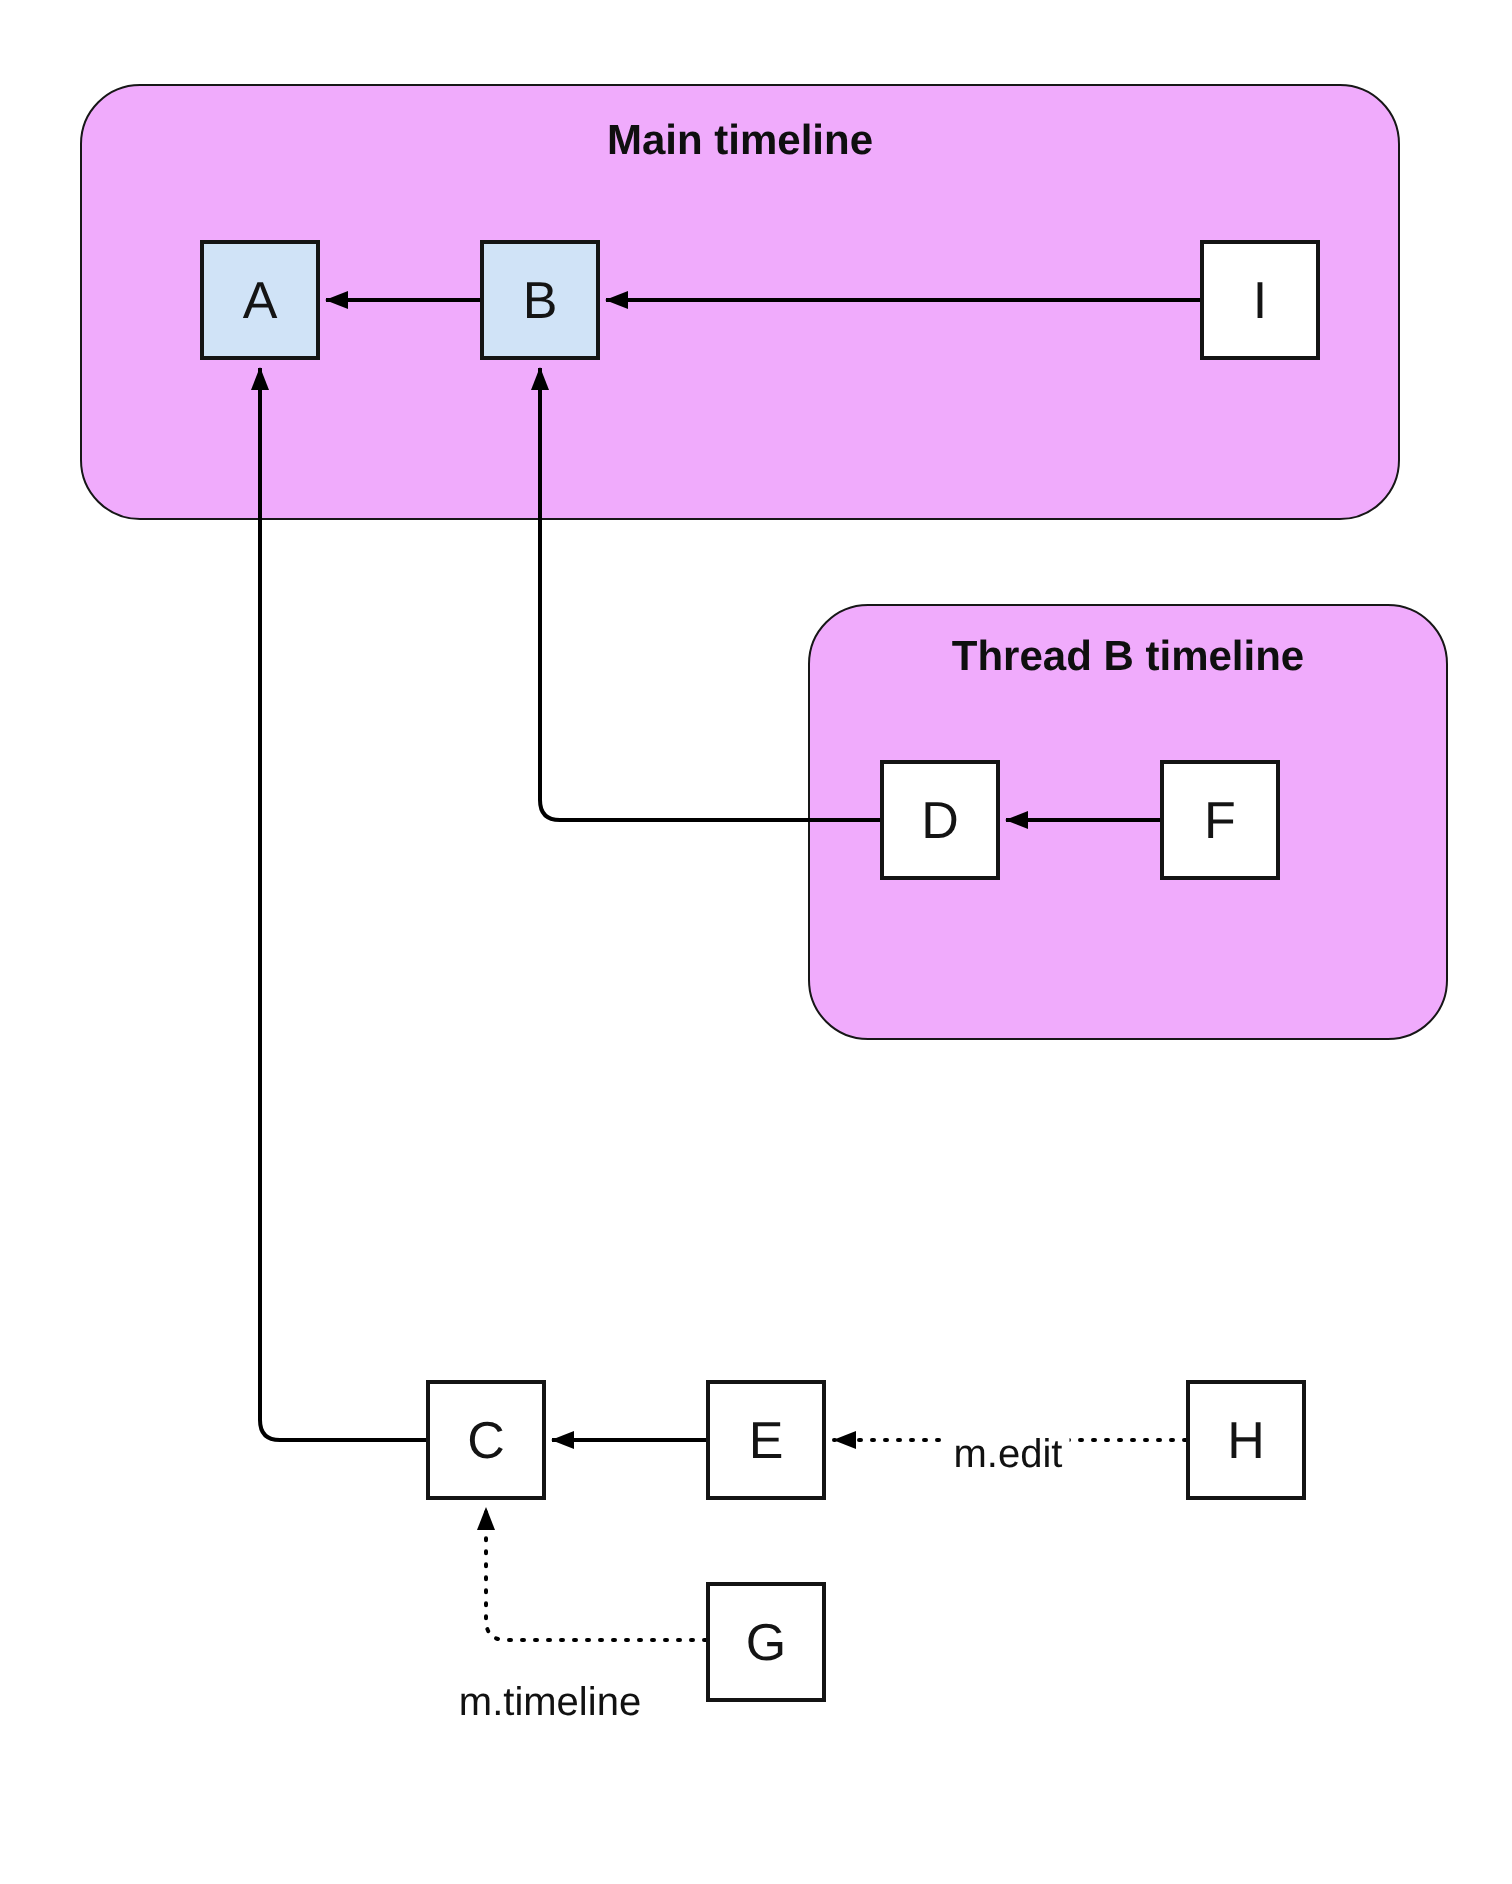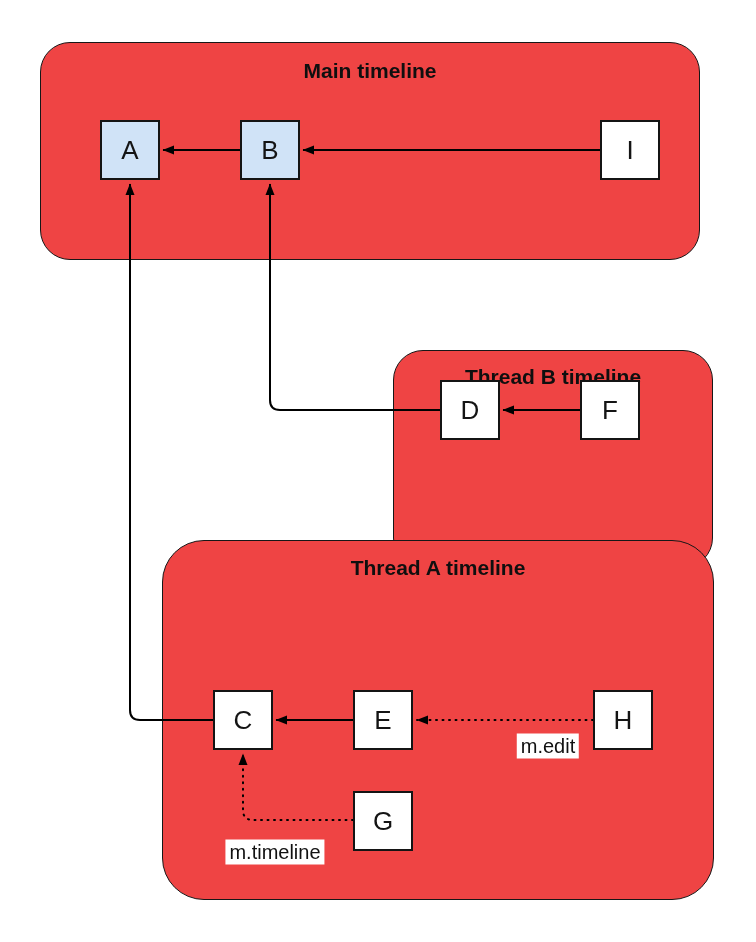--- a/index.html
+++ b/index.html
@@ -5,32 +5,32 @@
   html, body { margin: 0; padding: 0; background: #ffffff; }
   body {
     width: 756px; height: 942px;
     font-family: "Liberation Sans", sans-serif;
     color: #111111;
   }
   .canvas { position: relative; width: 756px; height: 942px; overflow: hidden; }
 
   .container-box {
     position: absolute;
-    background: #ef4444;
+    background: #f0abfc;
     border: 1.5px solid #171717;
     box-sizing: border-box;
   }
   .container-title {
     text-align: center;
     font-weight: bold;
     font-size: 21px;
     color: #0f0f0f;
   }
   #c-main     { left: 40px;  top: 42px;  width: 660px; height: 218px; border-radius: 30px; padding-top: 16px; }
-  #c-thread-b { left: 393px; top: 302px; width: 320px; height: 218px; border-radius: 30px; padding-top: 14px; margin-top: 48px; }
+  #c-thread-b { left: 404px; top: 302px; width: 320px; height: 218px; border-radius: 30px; padding-top: 14px; }
   #c-thread-a { left: 162px; top: 540px; width: 552px; height: 360px; border-radius: 42px; padding-top: 15px; }
 
   .node {
     position: absolute;
     width: 60px; height: 60px;
     background: #ffffff;
     border: 2px solid #141414;
     box-sizing: border-box;
     display: flex; align-items: center; justify-content: center;
     font-size: 26px;
@@ -55,39 +55,36 @@
 
   .edge-label {
     position: absolute;
     transform: translate(-50%, -50%);
     background: #ffffff;
     padding: 1px 4px;
     font-size: 20px;
     color: #111111;
     white-space: nowrap;
   }
-  #lbl-edit     { left: 504px; top: 746px; margin-left: 44px; }
+  #lbl-edit     { left: 504px; top: 728px; }
   #lbl-reaction { left: 275px; top: 852px; }
 </style>
 </head>
 <body>
 
 <div class="canvas">
 
   <div class="container-box" id="c-main">
     <div class="container-title">Main timeline</div>
   </div>
 
   <div class="container-box" id="c-thread-b">
     <div class="container-title">Thread B timeline</div>
   </div>
 
-  <div class="container-box" id="c-thread-a">
-    <div class="container-title">Thread A timeline</div>
-  </div>
 
   <svg class="edges" width="756" height="942" viewBox="0 0 756 942">
     <defs>
       <marker id="arrow" markerUnits="userSpaceOnUse" markerWidth="14" markerHeight="12" viewBox="0 0 14 12" refX="12.5" refY="6" orient="auto">
         <path d="M1.5,1.5 L13,6 L1.5,10.5 Z" fill="#000000"></path>
       </marker>
     </defs>
 
     <path class="edge-solid" d="M240,150 H163" marker-end="url(#arrow)"></path>
     <path class="edge-solid" d="M600,150 H303" marker-end="url(#arrow)"></path>

